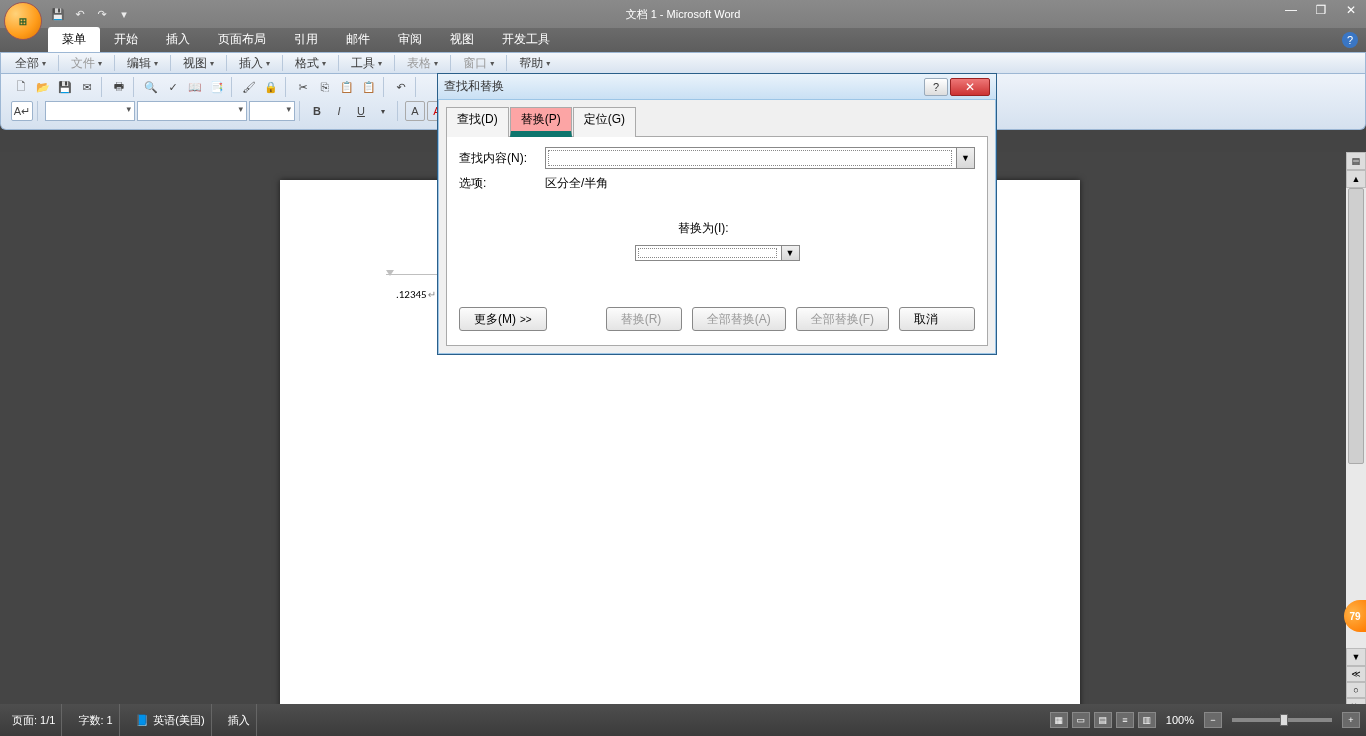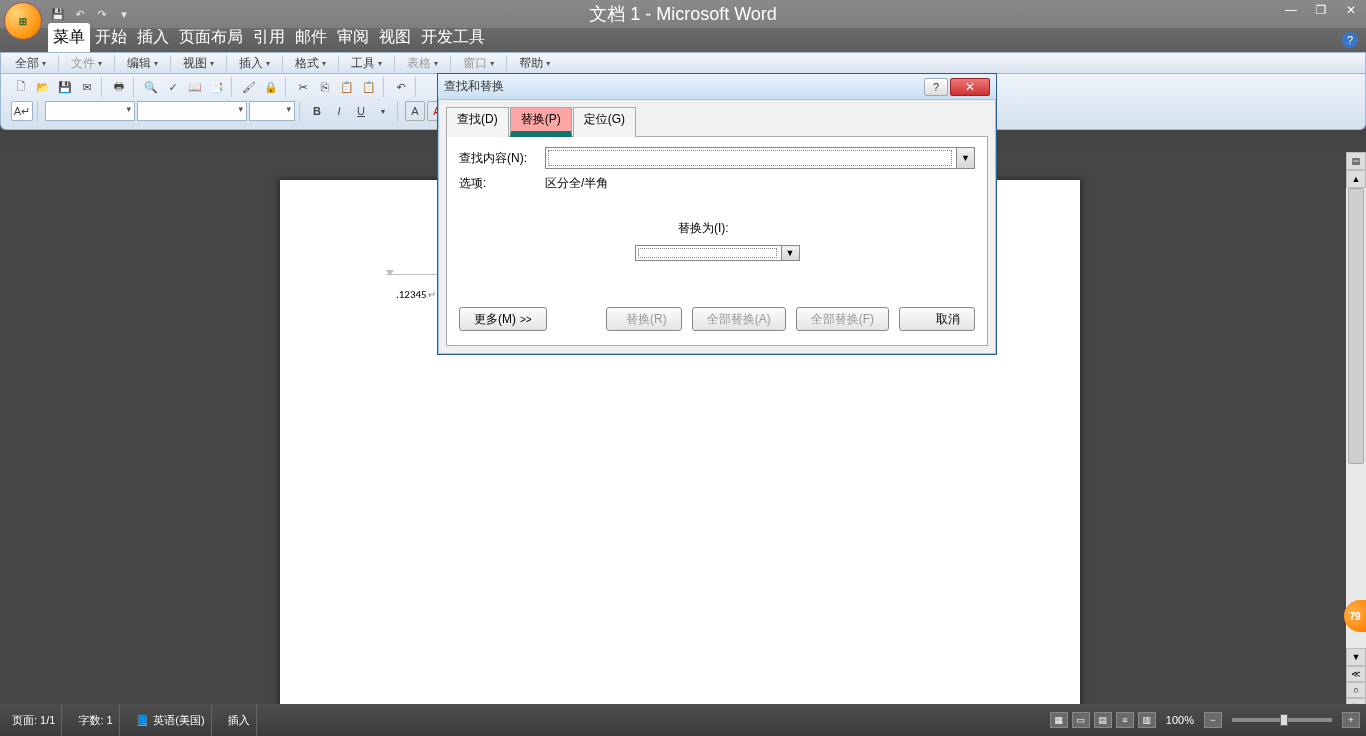--- a/index.html
+++ b/index.html
@@ -4,27 +4,27 @@
 <style>
 * { margin: 0; padding: 0; box-sizing: border-box; font-family: "Microsoft YaHei", "Segoe UI", sans-serif; }
 body { width: 1366px; height: 736px; background: #444; overflow: hidden; position: relative; }
 
 
 .titlebar { height: 28px; background: linear-gradient(#8a8a8a,#7e7e7e); display:flex; align-items:center; position:relative; color:#fff; font-size:12px; }
 .office-btn { width:38px; height:38px; border-radius:50%; background: radial-gradient(circle at 30% 30%, #ffd27a 0%, #ff9c1a 60%, #d97200 100%); position:absolute; left:4px; top:2px; z-index:30; border:1px solid #955; display:flex; align-items:center; justify-content:center;}
 .office-btn span{font-size:10px;color:#2b5f2b;font-weight:bold;}
 .qat { display:flex; gap:6px; margin-left:50px; align-items:center; }
 .qat .qbtn { width:16px; height:16px; opacity:.85; display:flex;align-items:center;justify-content:center;font-size:11px;}
-.title-text { position:absolute; left:50%; transform:translateX(-50%); font-size:18px; color:#fff;}
+.title-text { position:absolute; left:50%; transform:translateX(-50%); font-size:11px; color:#fff;}
 .win-controls { position:absolute; right:0; top:0; display:flex; }
 .win-controls div { width:30px; height:20px; display:flex; align-items:center; justify-content:center; color:#fff; font-size:12px;}
 
 
 .ribbon-tabs { height:24px; background: linear-gradient(#6b6b6b,#5d5d5d); display:flex; align-items:flex-end; padding-left:48px; position:relative;}
-.ribbon-tabs .tab { padding:4px 5px 4px; font-size:16px; color:#fff; cursor:default; }
+.ribbon-tabs .tab { padding:4px 14px 4px; font-size:12px; color:#fff; cursor:default; }
 .ribbon-tabs .tab.active { background:#fff; color:#000; border-radius:3px 3px 0 0; }
 .help-icon { position:absolute; right:8px; top:4px; width:16px;height:16px;border-radius:50%;background:#3a76c4;color:#fff;font-size:11px;display:flex;align-items:center;justify-content:center;}
 
 
 .menubar { height:22px; background:linear-gradient(#f4f7fb,#d8e3f0); border:1px solid #9db7d4; display:flex; align-items:center; padding:0 6px; font-size:12px; color:#3b3b3b;}
 .menubar .mitem { padding:2px 8px; display:flex; align-items:center; gap:3px;}
 .menubar .sep { width:1px; height:16px; background:#b8c8db; margin:0 4px;}
 .menubar .arrow{font-size:8px;color:#555;}
 .menubar .mitem.disabled{color:#9a9a9a;}
 
@@ -70,21 +70,21 @@
 .dialog .dtabs{display:flex;gap:1px;padding:6px 8px 0;font-size:12px;}
 .dialog .dtab{padding:3px 10px;border:1px solid #aaa;background:#f4f4f4;border-bottom:none;position:relative;top:1px;text-align:center;}
 .dialog .dtab.active{background:#fca5a5;border-bottom:6px solid #0f766e;z-index:2;}
 .dialog .dbody{border:1px solid #aaa;margin:0 8px 8px;background:#fff;padding:10px 12px 14px;display:flex;flex-direction:column;gap:6px;}
 .dialog .frow{display:flex;align-items:center;font-size:12px;gap:8px;}
 .dialog .flabel{width:78px;}
 .dialog .fcombo{flex:1;height:22px;border:1px solid #888;background:#fff;position:relative;}
 .dialog .fcombo .cbtn{position:absolute;right:0;top:0;width:18px;height:100%;border-left:1px solid #888;background:linear-gradient(#f0f0f0,#d8d8d8);display:flex;align-items:center;justify-content:center;font-size:9px;}
 .dialog .fcombo input{border:none;width:calc(100% - 20px);height:100%;padding:0 4px;font-size:12px;outline:1px dotted #888;outline-offset:-3px;}
 .dialog .btnrow{display:flex;gap:10px;margin-top:40px;align-items:center;}
-.dialog .dbtn{height:24px;padding:0 14px;border:1px solid #888;background:linear-gradient(#fcfcfc,#e4e4e4);font-size:12px;border-radius:3px;display:flex;align-items:center;justify-content:flex-end;min-width:76px;}
+.dialog .dbtn{height:24px;padding:0 14px;border:1px solid #888;background:linear-gradient(#fcfcfc,#e4e4e4);font-size:12px;border-radius:3px;display:flex;align-items:center;justify-content:space-between;min-width:76px;}
 .dialog .dbtn.disabled{color:#999;}
 .dialog .dbtn .arr{font-size:10px;margin-left:4px;}
 
 
 .badge{position:absolute;right:0;top:600px;width:22px;height:32px;background:radial-gradient(circle at 40% 40%,#ffb347,#ff7b00);border-radius:16px 0 0 16px;display:flex;align-items:center;justify-content:center;color:#fff;font-size:10px;font-weight:bold;}
 </style>
 </head>
 <body>
 
 <div class="titlebar">

